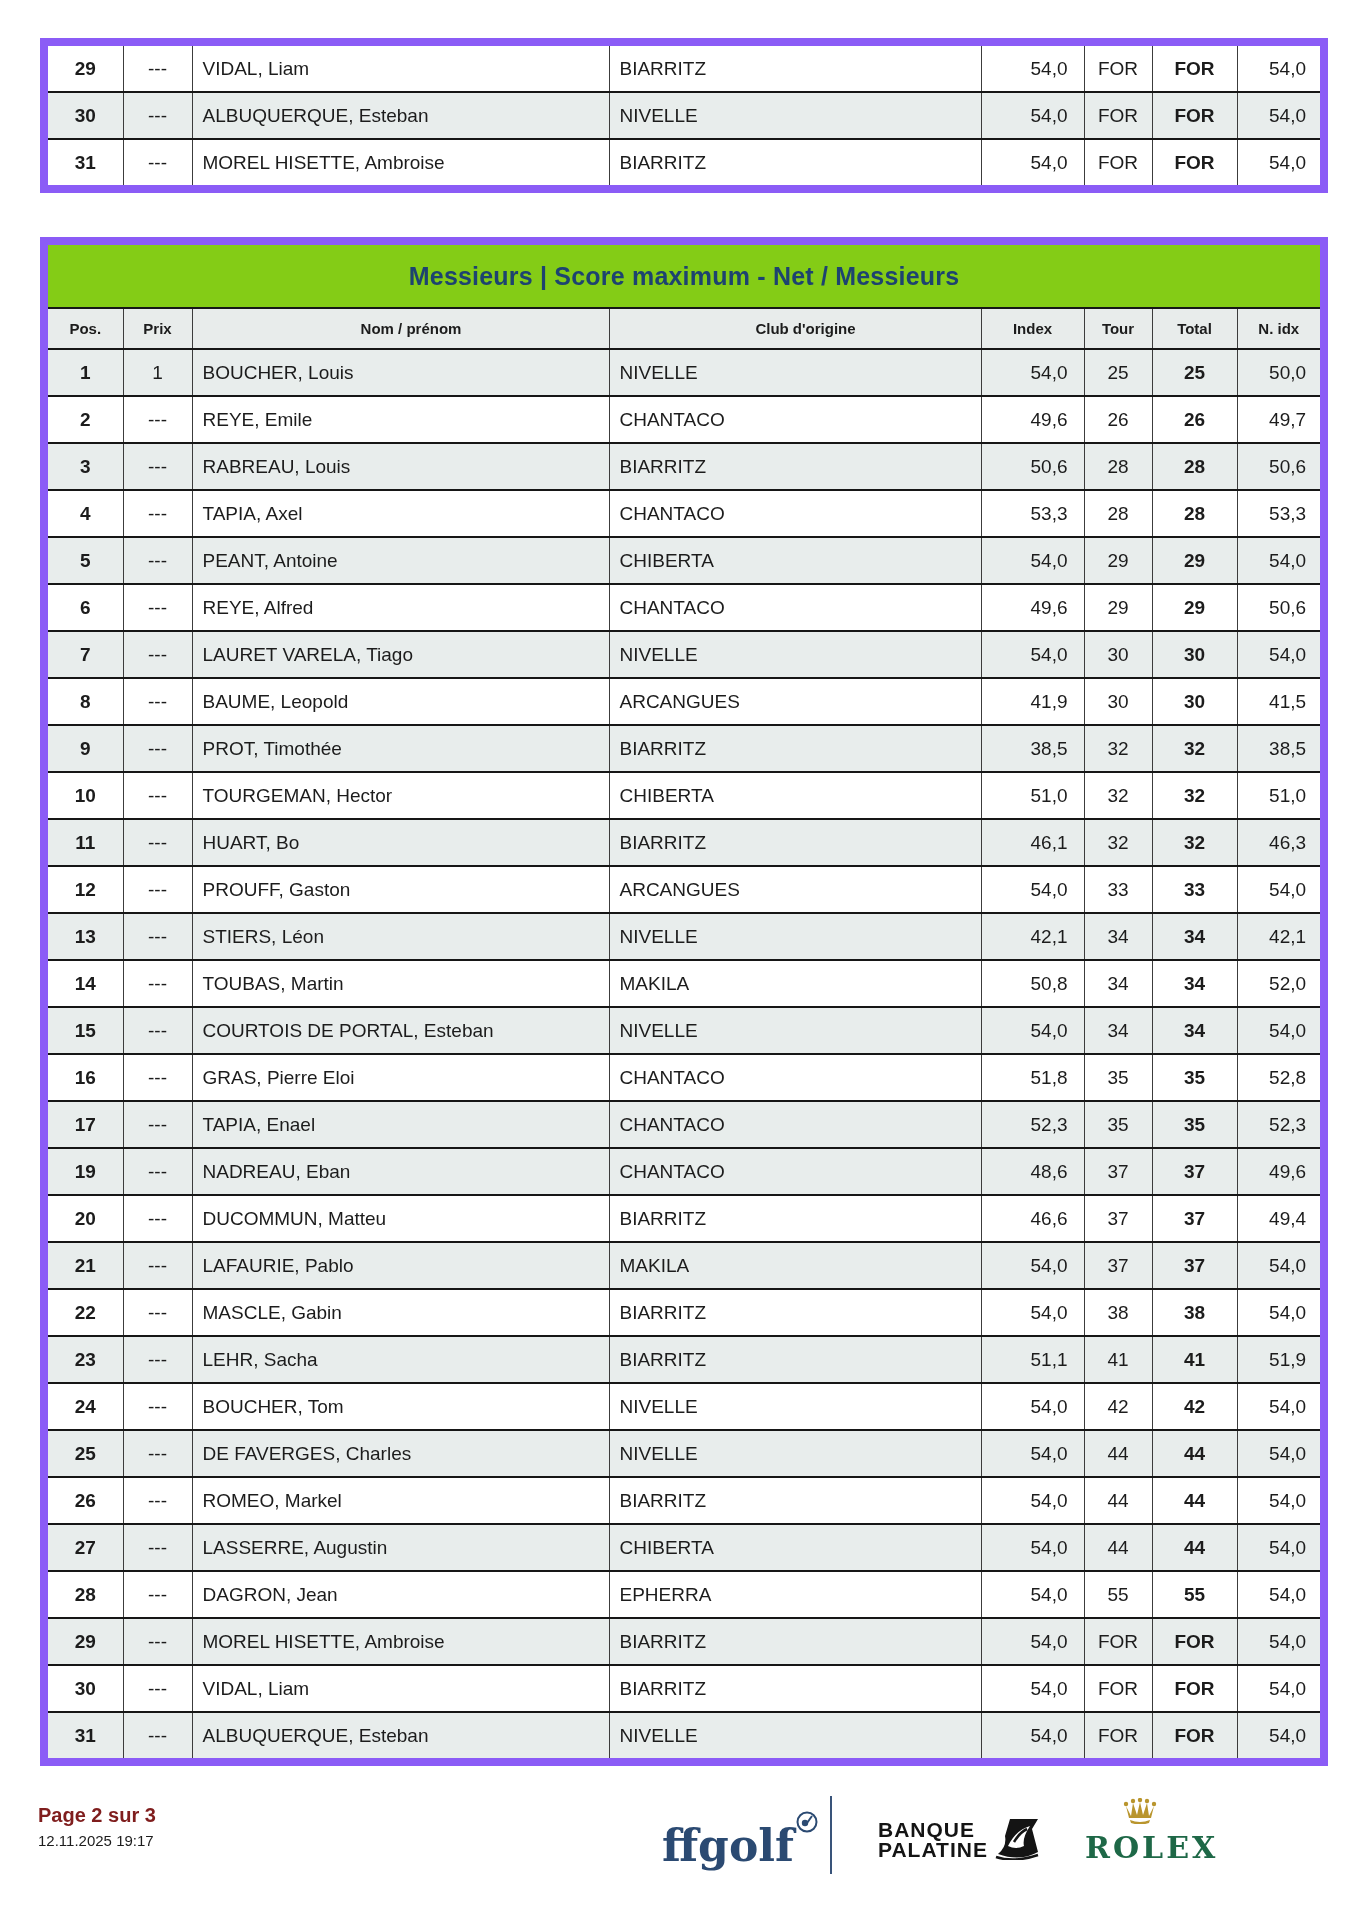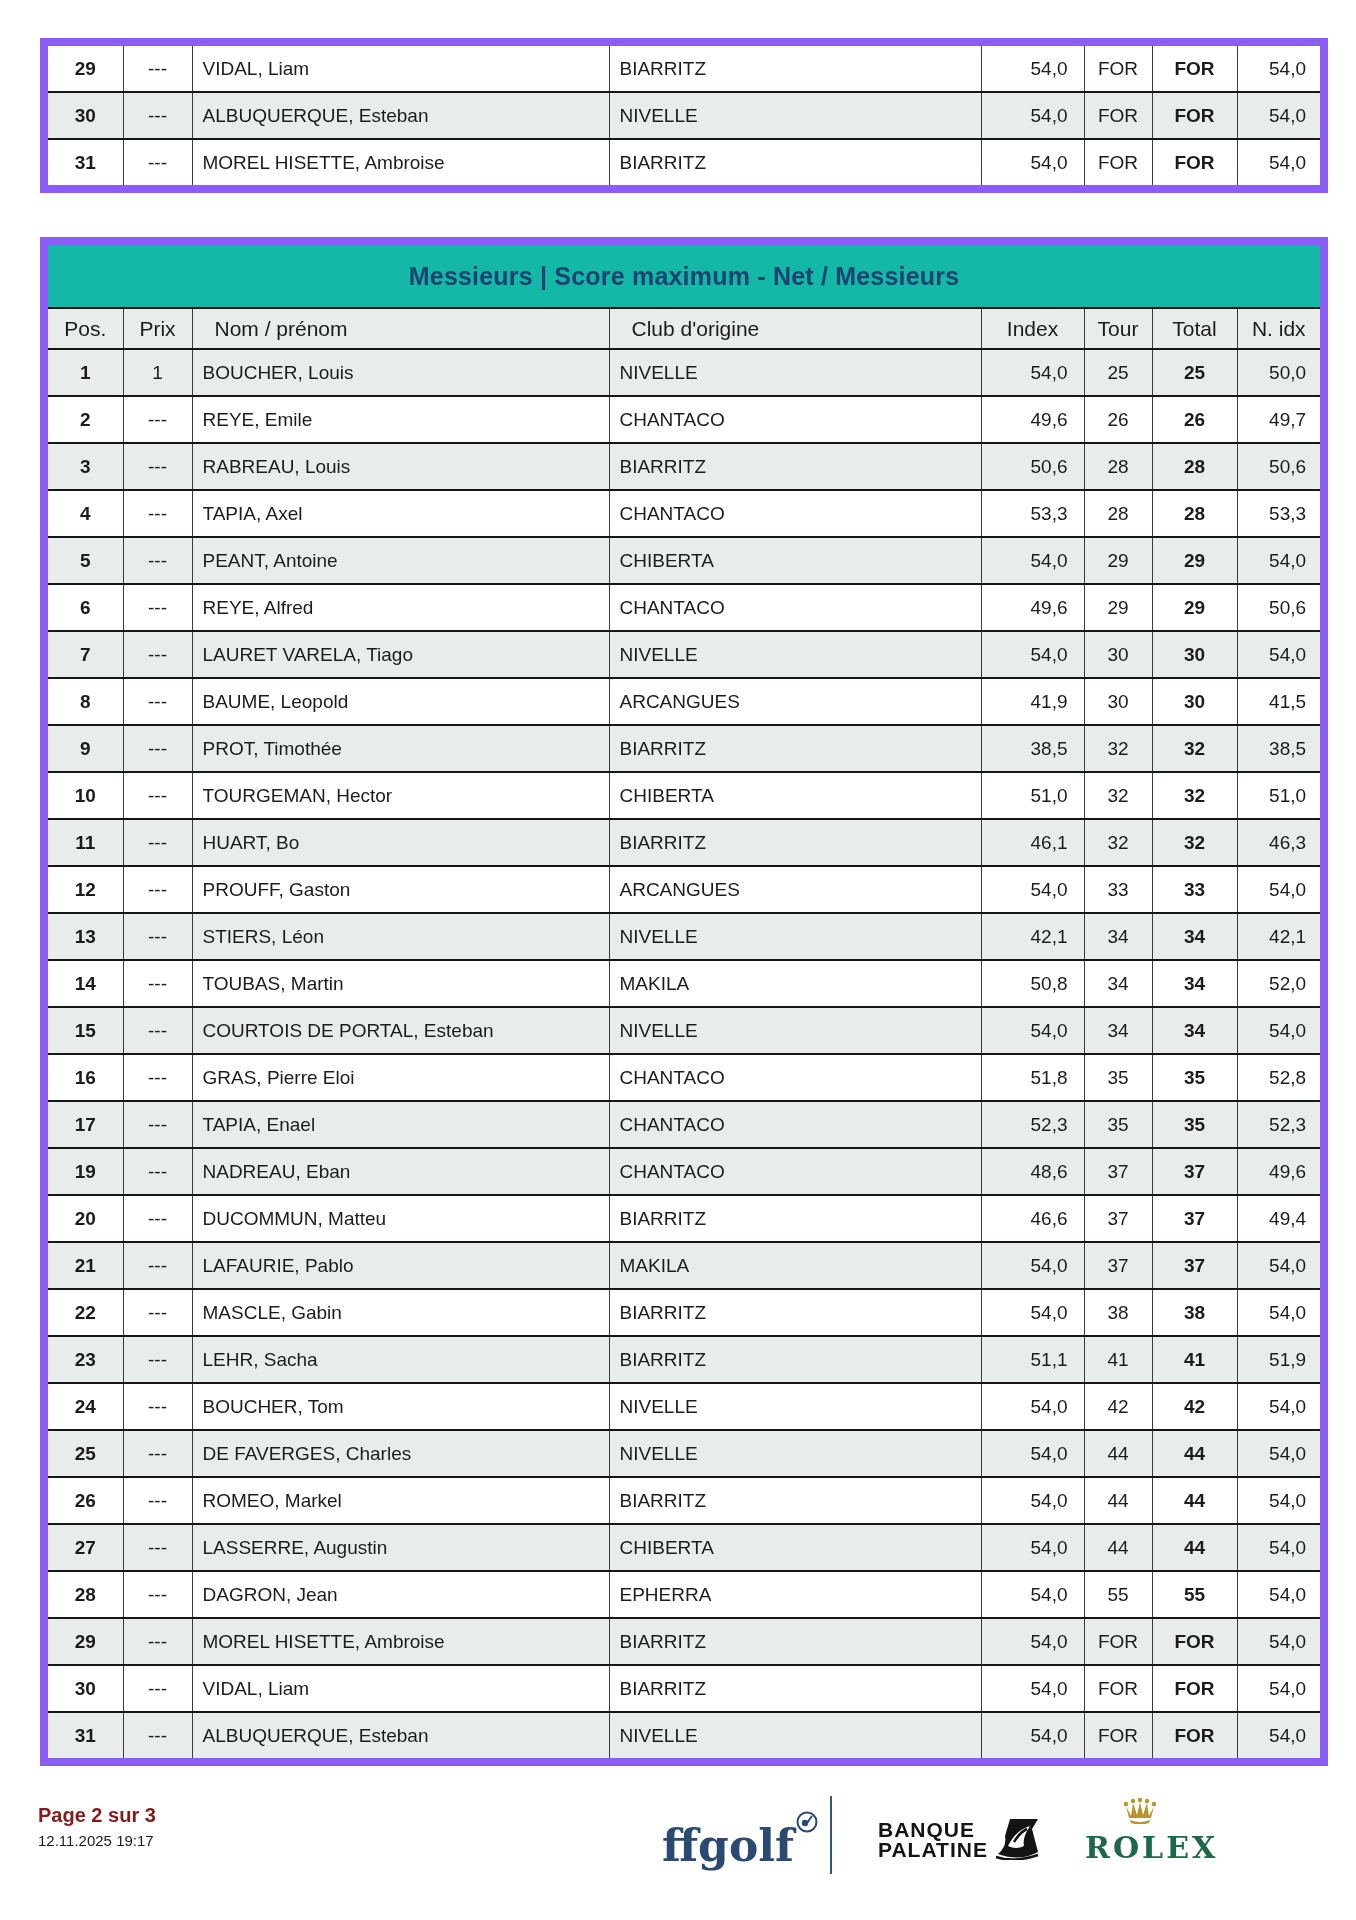--- a/index.html
+++ b/index.html
@@ -15,27 +15,27 @@
     border-left:1px solid #3c3c3c;border-right:1px solid #3c3c3c;
     border-top:2px solid #161616;border-bottom:2px solid #161616;
     overflow:hidden;white-space:nowrap;
   }
   .top-table{margin-top:38px;}
   .main-table{margin-top:44px;}
   .results-table td{height:43px;font-size:19px;background:#ffffff;}
   tr.shaded td{background:#e8edec;}
   .title-cell{
     height:60px;font-size:25px;font-weight:bold;color:#1d4370;
-    text-align:center;background:#14b8a6;letter-spacing:0.2px;
+    text-align:center;background:#84cc16;letter-spacing:0.2px;
   }
   .header-row th{
-    height:37px;font-size:21px;font-weight:normal;background:#e8eceb;
+    height:37px;font-size:15px;font-weight:bold;background:#e8eceb;
     text-align:center;color:#1c1c1c;
   }
-  .header-row th.h-left{text-align:left;padding-left:22px;}
+  .header-row th.h-left{text-align:center;padding-left:22px;}
   .col-pos{width:79px;} .col-prix{width:69px;} .col-nom{width:417px;}
   .col-club{width:372px;} .col-index{width:103px;} .col-tour{width:68px;}
   .col-total{width:85px;} .col-nidx{width:87px;}
   td.c-pos{text-align:center;font-weight:bold;}
   td.c-prix{text-align:center;}
   td.c-nom,td.c-club{text-align:left;padding-left:10px;}
   td.c-index{text-align:right;padding-right:16px;}
   td.c-tour{text-align:center;}
   td.c-total{text-align:center;font-weight:bold;}
   td.c-nidx{text-align:right;padding-right:14px;}

